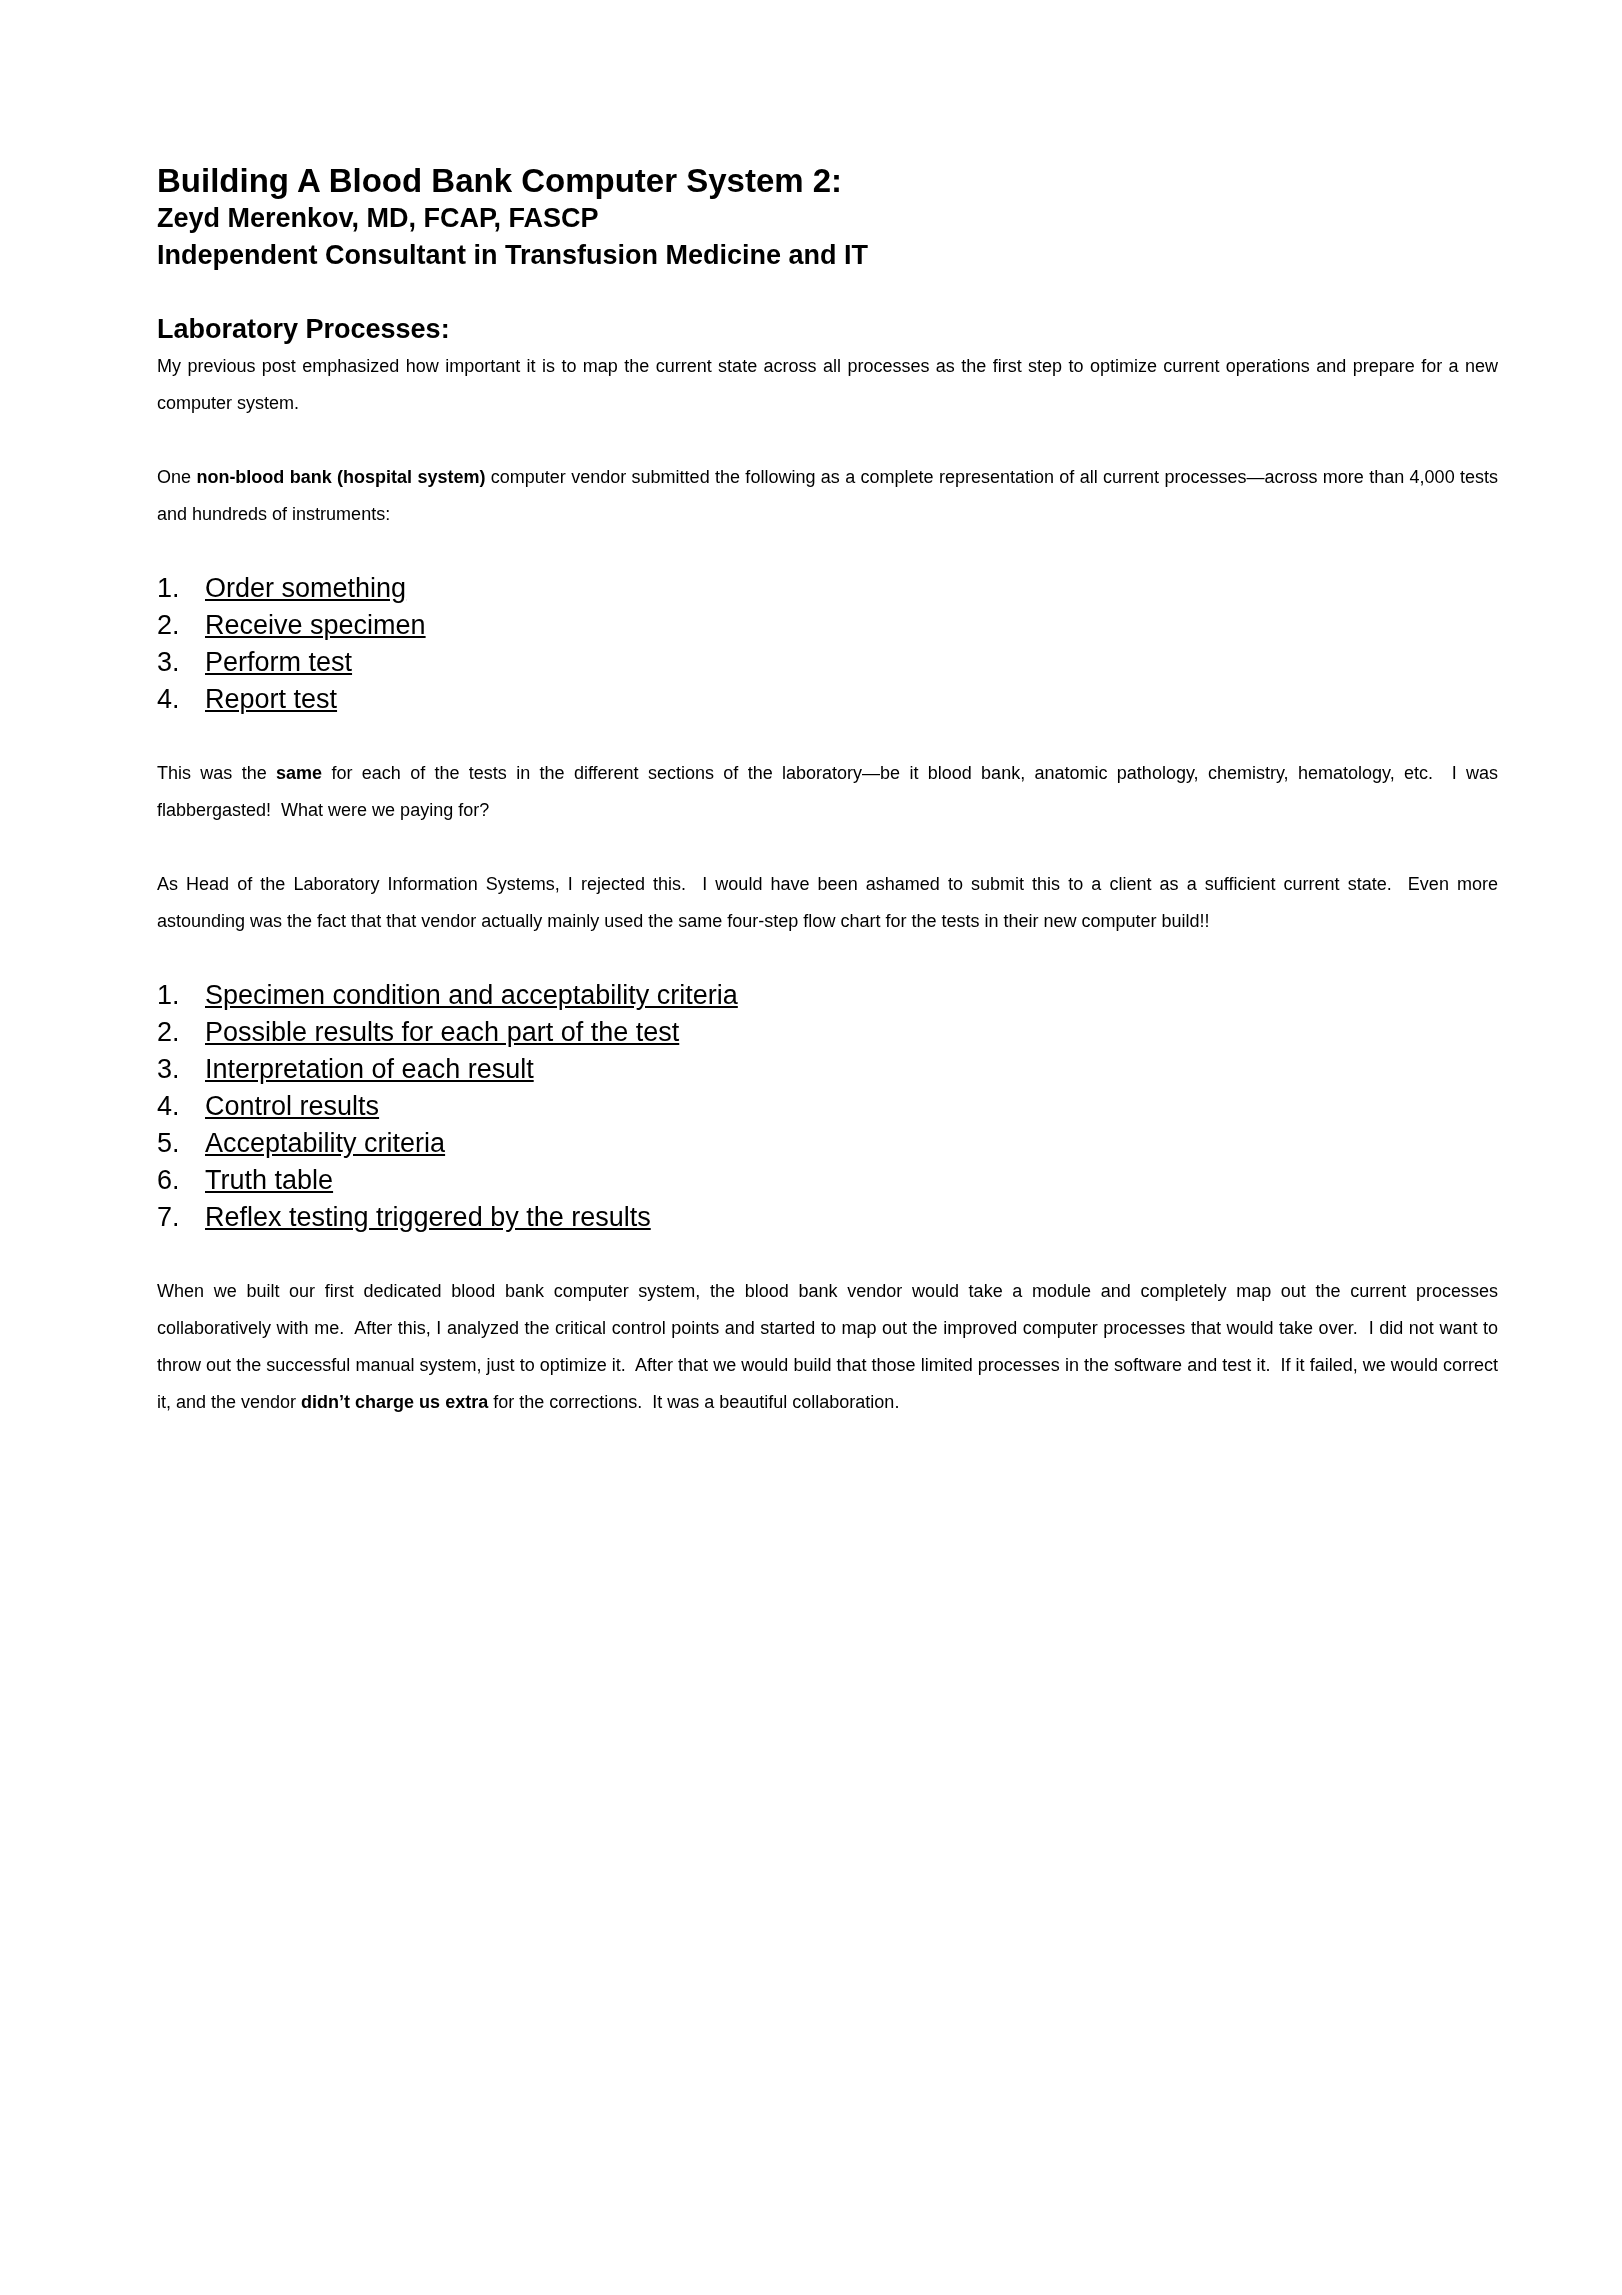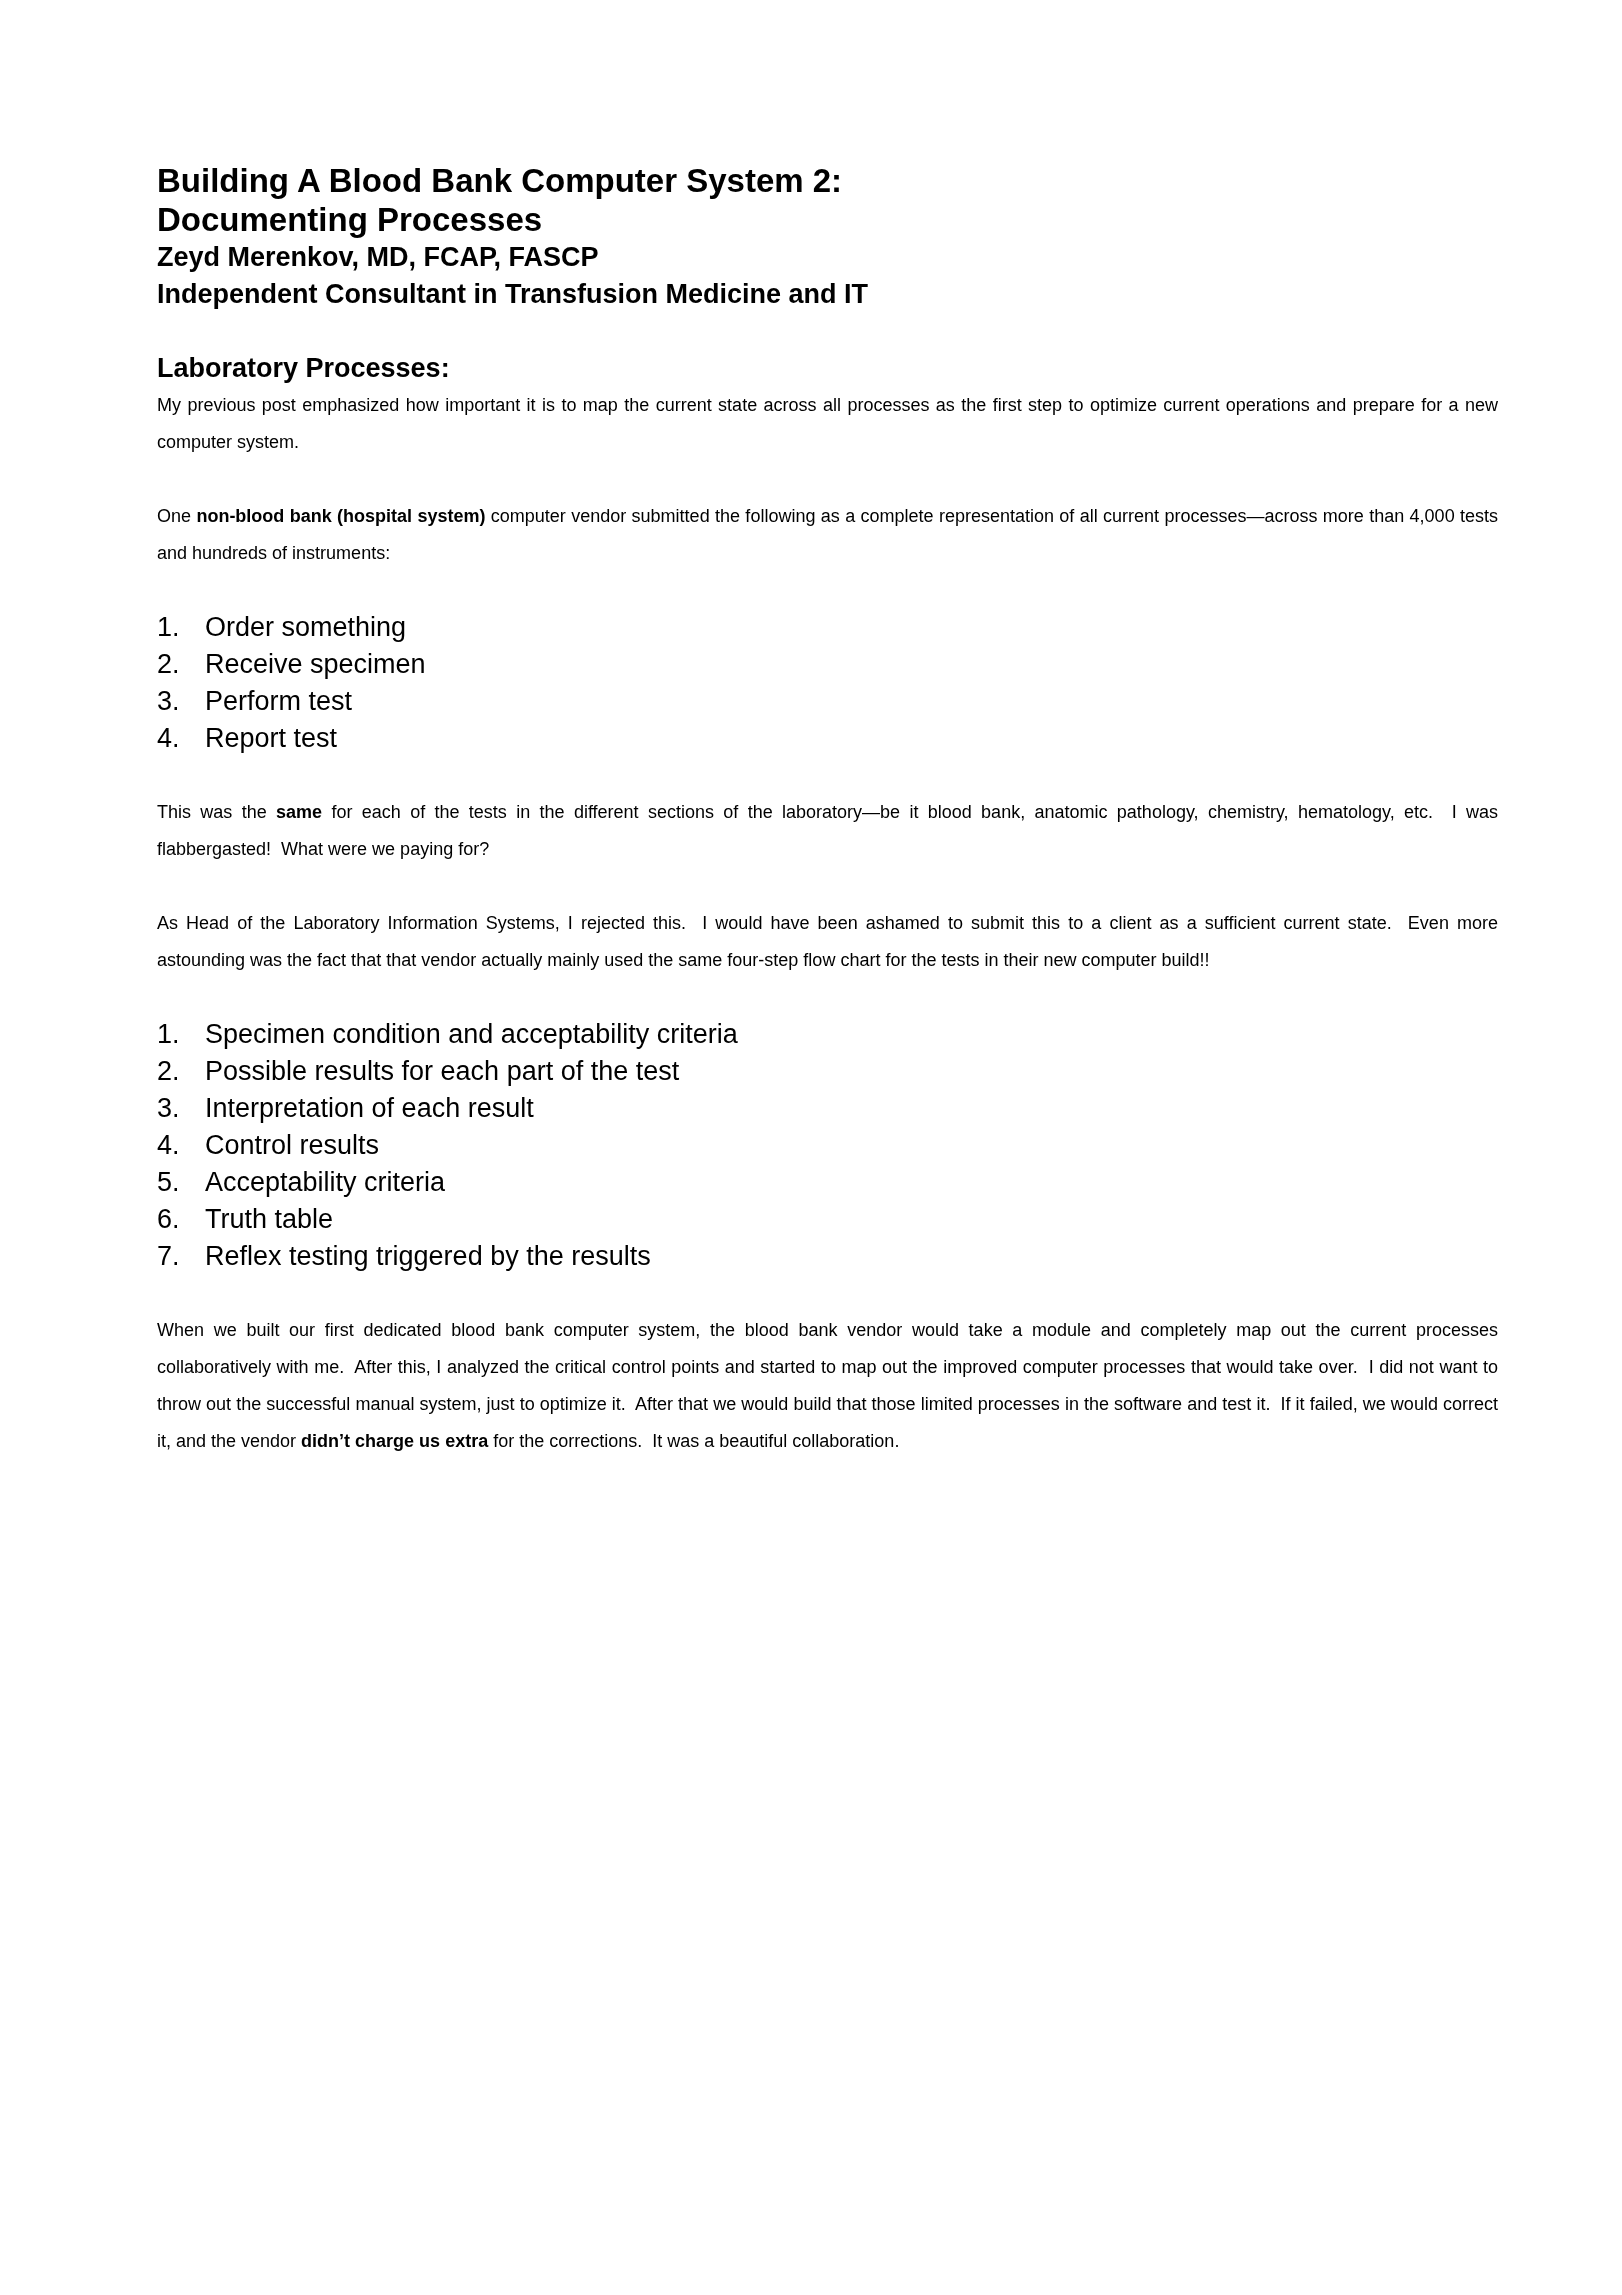--- a/index.html
+++ b/index.html
@@ -35,31 +35,30 @@
   }
   .section { margin-top: 37px; }
   .section .para { margin-top: 0; }
   .num-list { margin-top: 37px; }
   .list-row {
     display: flex;
     font-size: 27px;
     line-height: 37px;
   }
   .list-row .num { flex: 0 0 48px; }
-  .list-row .itxt { flex: 1; }
+  .list-row .itxt { flex: 1; text-decoration: underline; }
   .b { font-weight: bold; }
 </style>
 </head>
 <body>
 
 <div class="page">
 
   <div>
     <div class="title-line">Building A Blood Bank Computer System 2:</div>
-    <div class="title-line">Documenting Processes</div>
     <div class="bold-line">Zeyd Merenkov, MD, FCAP, FASCP</div>
     <div class="bold-line">Independent Consultant in Transfusion Medicine and IT</div>
   </div>
 
   <div class="section">
     <div class="bold-line">Laboratory Processes:</div>
     <div class="para">My previous post emphasized how important it is to map the current state across all processes as the first step to optimize current operations and prepare for a new computer system.</div>
   </div>
 
   <div class="para"><span>One </span><span class="b">non-blood bank (hospital system)</span><span> computer vendor submitted the following as a complete representation of all current processes—across more than 4,000 tests and hundreds of instruments:</span></div>

